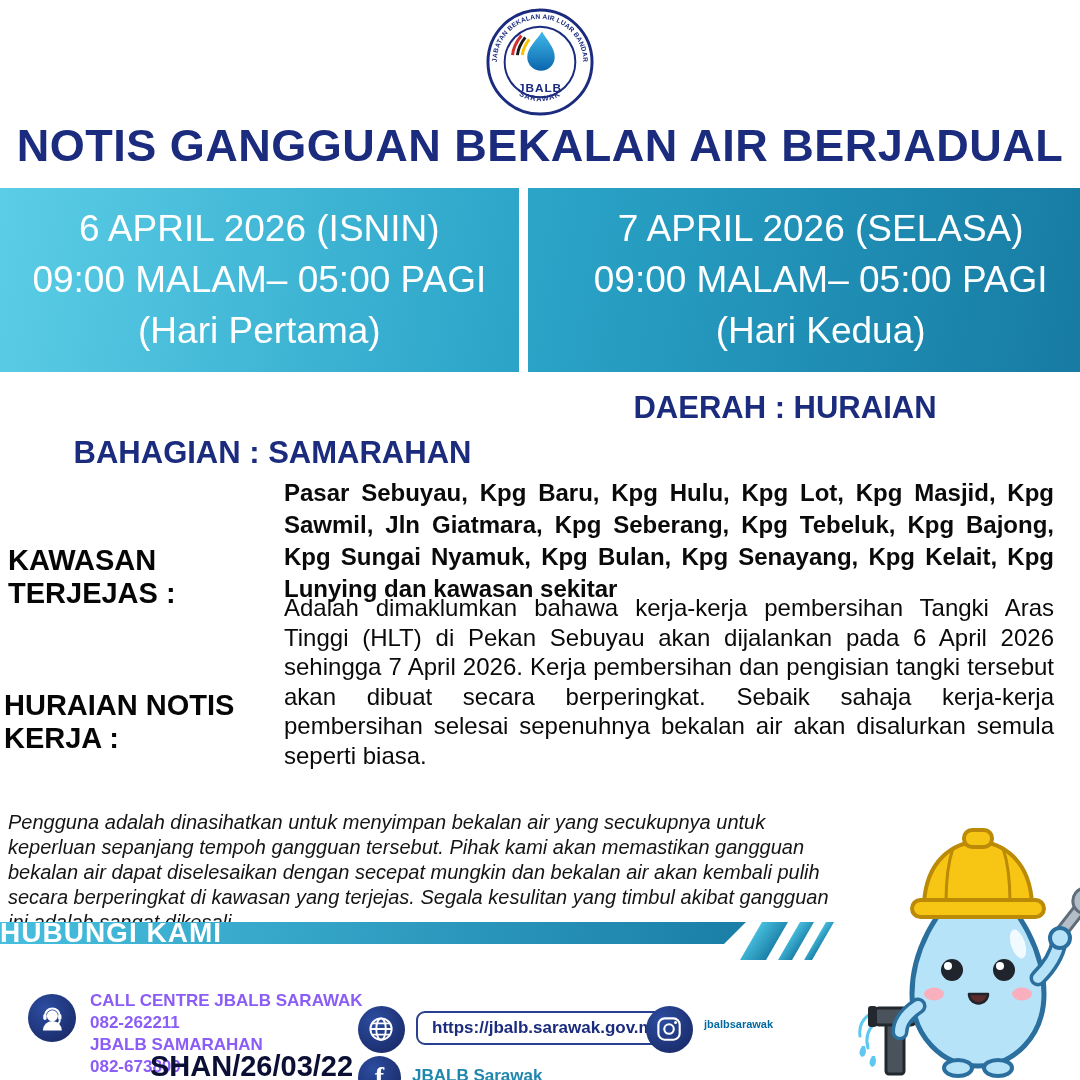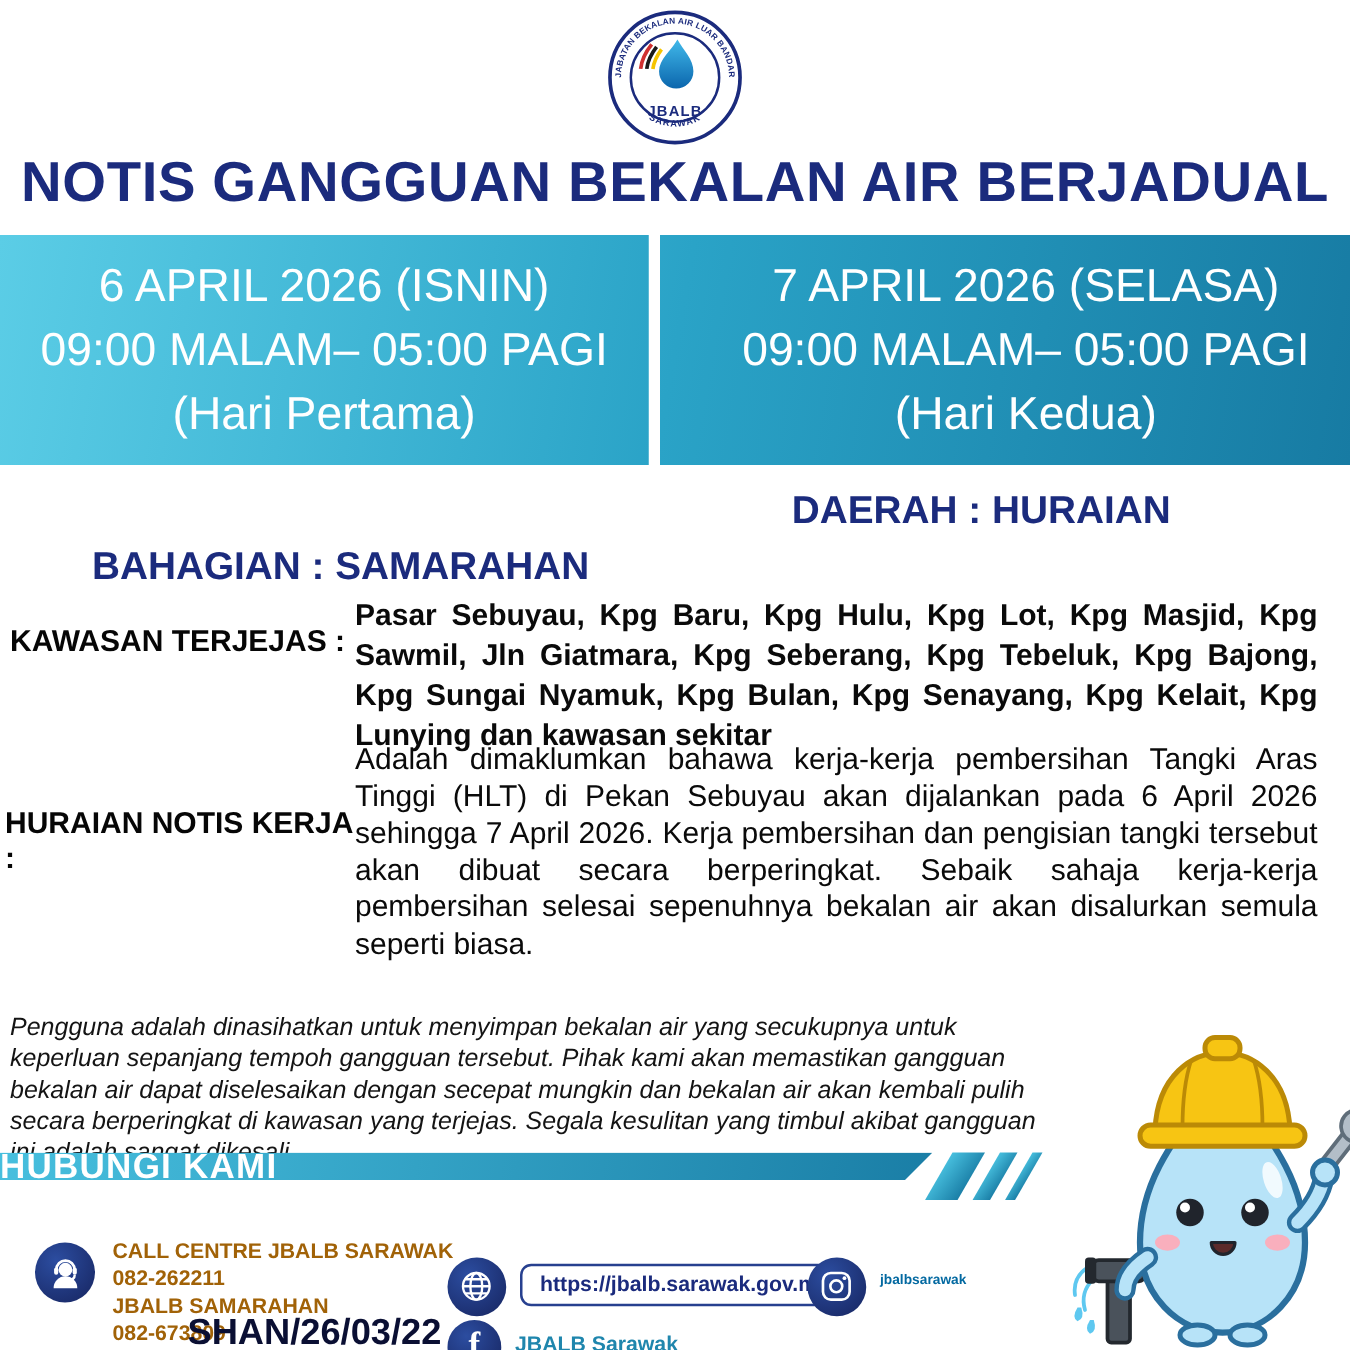--- a/index.html
+++ b/index.html
@@ -16,21 +16,21 @@
     background:linear-gradient(100deg,#5bcde6 0%,#2aa3c7 50%,#177ba3 100%);}
   .banner-col{width:535px;display:flex;flex-direction:column;justify-content:center;
     align-items:center;gap:9px;color:#fff;font-weight:400;font-size:37px;text-align:center;}
   .banner-col.right{width:535px;margin-left:33px;}
   .banner-divider{width:10px;height:100%;background:#fff;}
 
   .region{position:absolute;font-size:31px;font-weight:800;color:#1b2b7d;text-align:center;}
   #bahagian{left:0;top:396px;width:545px;margin-top:39px;}
   #daerah{left:545px;top:390px;width:480px;}
 
-  .sec-label{position:absolute;font-size:24px;font-weight:700;color:#060606;}
+  .sec-label{position:absolute;font-size:29px;font-weight:700;color:#060606;margin-top:44px;}
   .sec-text{position:absolute;left:284px;width:770px;font-size:24px;color:#0a0a0a;
     text-align:justify;}
   #kawasan-label{left:8px;top:500px;width:272px;}
   #kawasan-text{top:477px;font-weight:700;line-height:32px;}
   #huraian-label{left:4px;top:645px;width:278px;}
   #huraian-text{top:593px;line-height:29.5px;}
 
   .disclaimer{position:absolute;left:8px;top:810px;width:830px;font-size:20px;
     font-style:italic;line-height:25px;color:#141414;}
 
@@ -50,21 +50,21 @@
     display:flex;align-items:center;justify-content:center;}
   .icon-circle svg{width:64%;height:64%;}
   #phone-icon{left:28px;top:994px;width:48px;height:48px;}
   #globe-icon{left:358px;top:1006px;width:47px;height:47px;}
   #instagram-icon{left:646px;top:1006px;width:47px;height:47px;}
   #facebook-icon{left:358px;top:1056px;width:43px;height:43px;}
   #facebook-icon span{color:#fff;font-size:28px;font-weight:800;line-height:1;
     font-family:"Liberation Serif",serif;margin-top:-2px;}
 
   #phone-lines{position:absolute;left:90px;top:990px;font-size:17px;font-weight:700;
-    color:#a16207;line-height:22px;}
+    color:#8b5cf6;line-height:22px;}
   #website-box{position:absolute;left:416px;top:1011px;border:2px solid #27408f;
     border-radius:9px;padding:5px 14px;font-size:17px;font-weight:700;color:#1b2b7d;}
   #instagram-handle{position:absolute;left:704px;top:1018px;font-size:11px;
     font-weight:700;color:#0369a1;}
   #facebook-name{position:absolute;left:412px;top:1066px;font-size:17px;
     font-weight:700;color:#1f86ad;}
   #reference{position:absolute;left:150px;top:1050px;font-size:29px;font-weight:800;
     color:#0a0f33;}
 
   .mascot{position:absolute;left:856px;top:808px;width:224px;height:272px;}

